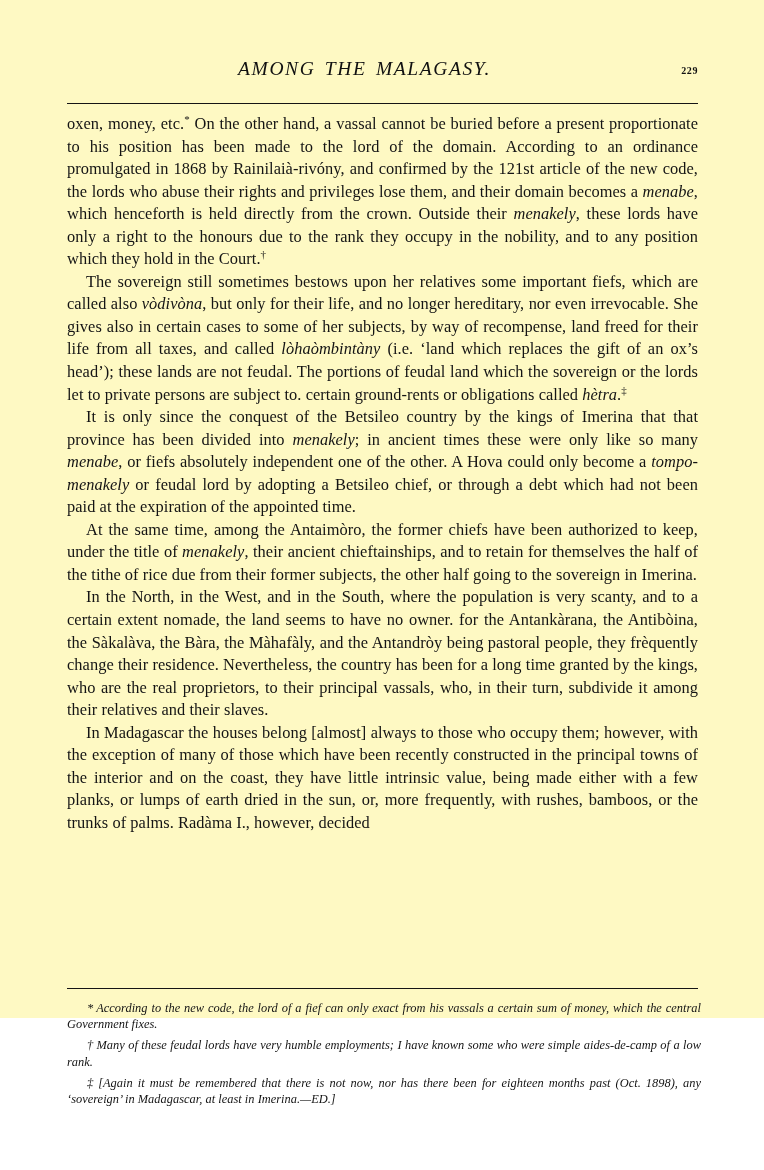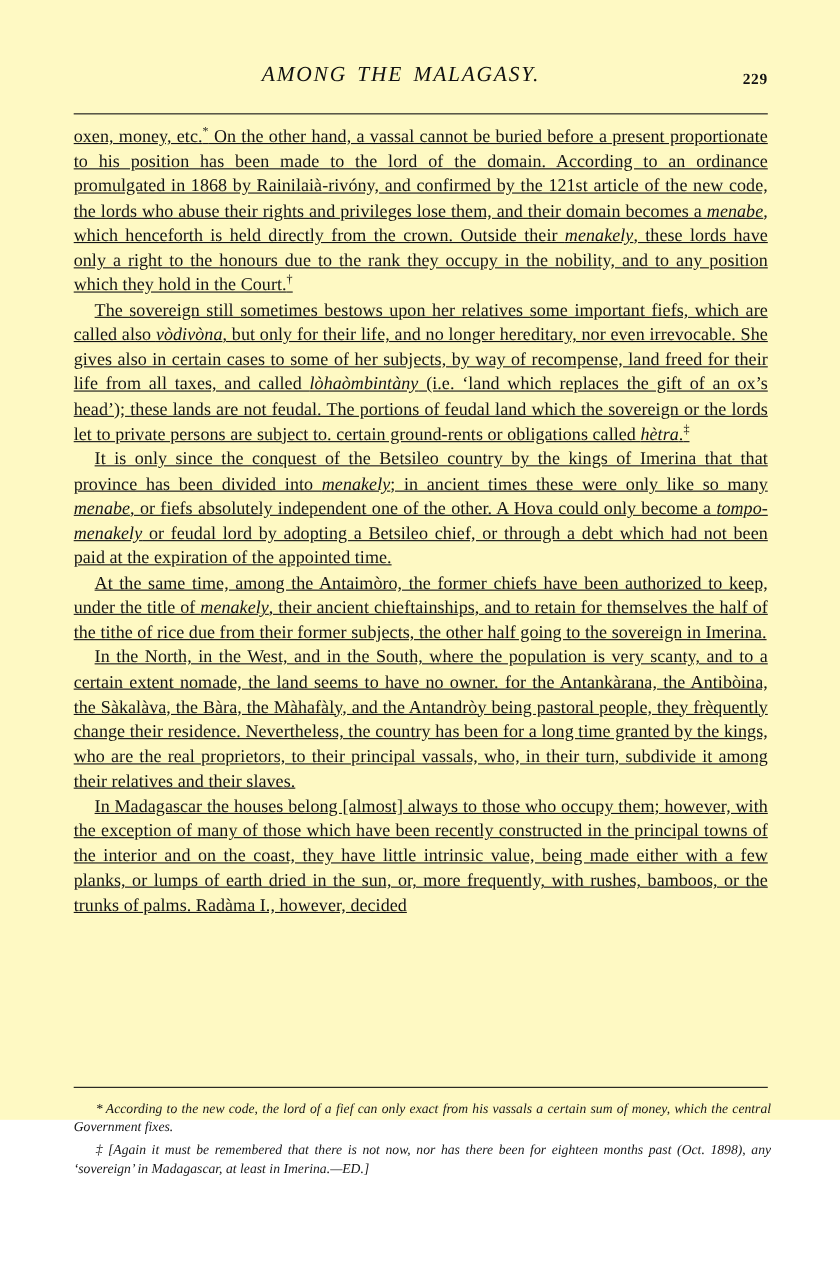--- a/index.html
+++ b/index.html
@@ -42,21 +42,21 @@
     letter-spacing: 1.6px;
     font-weight: 400;
     word-spacing: 3px;
     color: #111;
     padding-right: 36px;
   }
   .runhead-folio {
     position: absolute;
     right: 0;
     top: 7px;
-    font-size: 14px;
+    font-size: 10px;
     letter-spacing: 0.6px;
     font-weight: 600;
     color: #111;
   }
   .rule-top {
     position: absolute;
     left: 67px;
     top: 103px;
     width: 631px;
     height: 0;
@@ -72,21 +72,20 @@
   }
   p.para {
     margin: 0;
     font-size: 16.4px;
     line-height: 22.55px;
     text-align: justify;
     text-justify: inter-word;
     letter-spacing: 0.05px;
     color: #141414;
     hyphens: none;
-    text-decoration: underline;
   }
   p.para.indent {
     text-indent: 19px;
   }
   p.para i {
     font-style: italic;
   }
   sup.fnmark {
     font-size: 11px;
     vertical-align: super;
@@ -141,16 +140,17 @@
       <p class="para indent"><span>It is only since the conquest of the Betsileo country by the kings of Imerina that that province has been divided into </span><i>menakely</i><span>; in ancient times these were only like so many </span><i>menabe</i><span>, or fiefs absolutely independent one of the other. A Hova could only become a </span><i>tompo-menakely</i><span> or feudal lord by adopting a Betsileo chief, or through a debt which had not been paid at the expiration of the appointed time.</span></p>
       <p class="para indent"><span>At the same time, among the Antaimòro, the former chiefs have been authorized to keep, under the title of </span><i>menakely</i><span>, their ancient chieftainships, and to retain for themselves the half of the tithe of rice due from their former subjects, the other half going to the sovereign in Imerina.</span></p>
       <p class="para indent"><span>In the North, in the West, and in the South, where the population is very scanty, and to a certain extent nomade, the land seems to have no owner. for the Antankàrana, the Antibòina, the Sàkalàva, the Bàra, the Màhafàly, and the Antandròy being pastoral people, they frèquently change their residence.  Nevertheless, the country has been for a long time granted by the kings, who are the real proprietors, to their principal vassals, who, in their turn, subdivide it among their relatives and their slaves.</span></p>
       <p class="para indent"><span>In Madagascar the houses belong [almost] always to those who occupy them; however, with the exception of many of those which have been recently constructed in the principal towns of the interior and on the coast, they have little intrinsic value, being made either with a few planks, or lumps of earth dried in the sun, or, more frequently, with rushes, bamboos, or the trunks of palms.  Radàma I., however, decided</span></p>
     </div>
 
   <div class="rule-foot"></div>
 
   <div class="footnotes" id="footnotes">
       <p class="fnote"><span class="fnsym">*</span><span>According to the new code, the lord of a fief can only exact from his vassals a certain sum of money, which the central Government fixes.</span></p>
+      <p class="fnote"><span class="fnsym">†</span><span>Many of these feudal lords have very humble employments; I have known some who were simple aides-de-camp of a low rank.</span></p>
       <p class="fnote"><span class="fnsym">‡</span><span>[Again it must be remembered that there is not now, nor has there been for eighteen months past (Oct. 1898), any ‘sovereign’ in Madagascar, at least in Imerina.—ED.]</span></p>
     </div>
 
 </div>
 
 </body></html>

